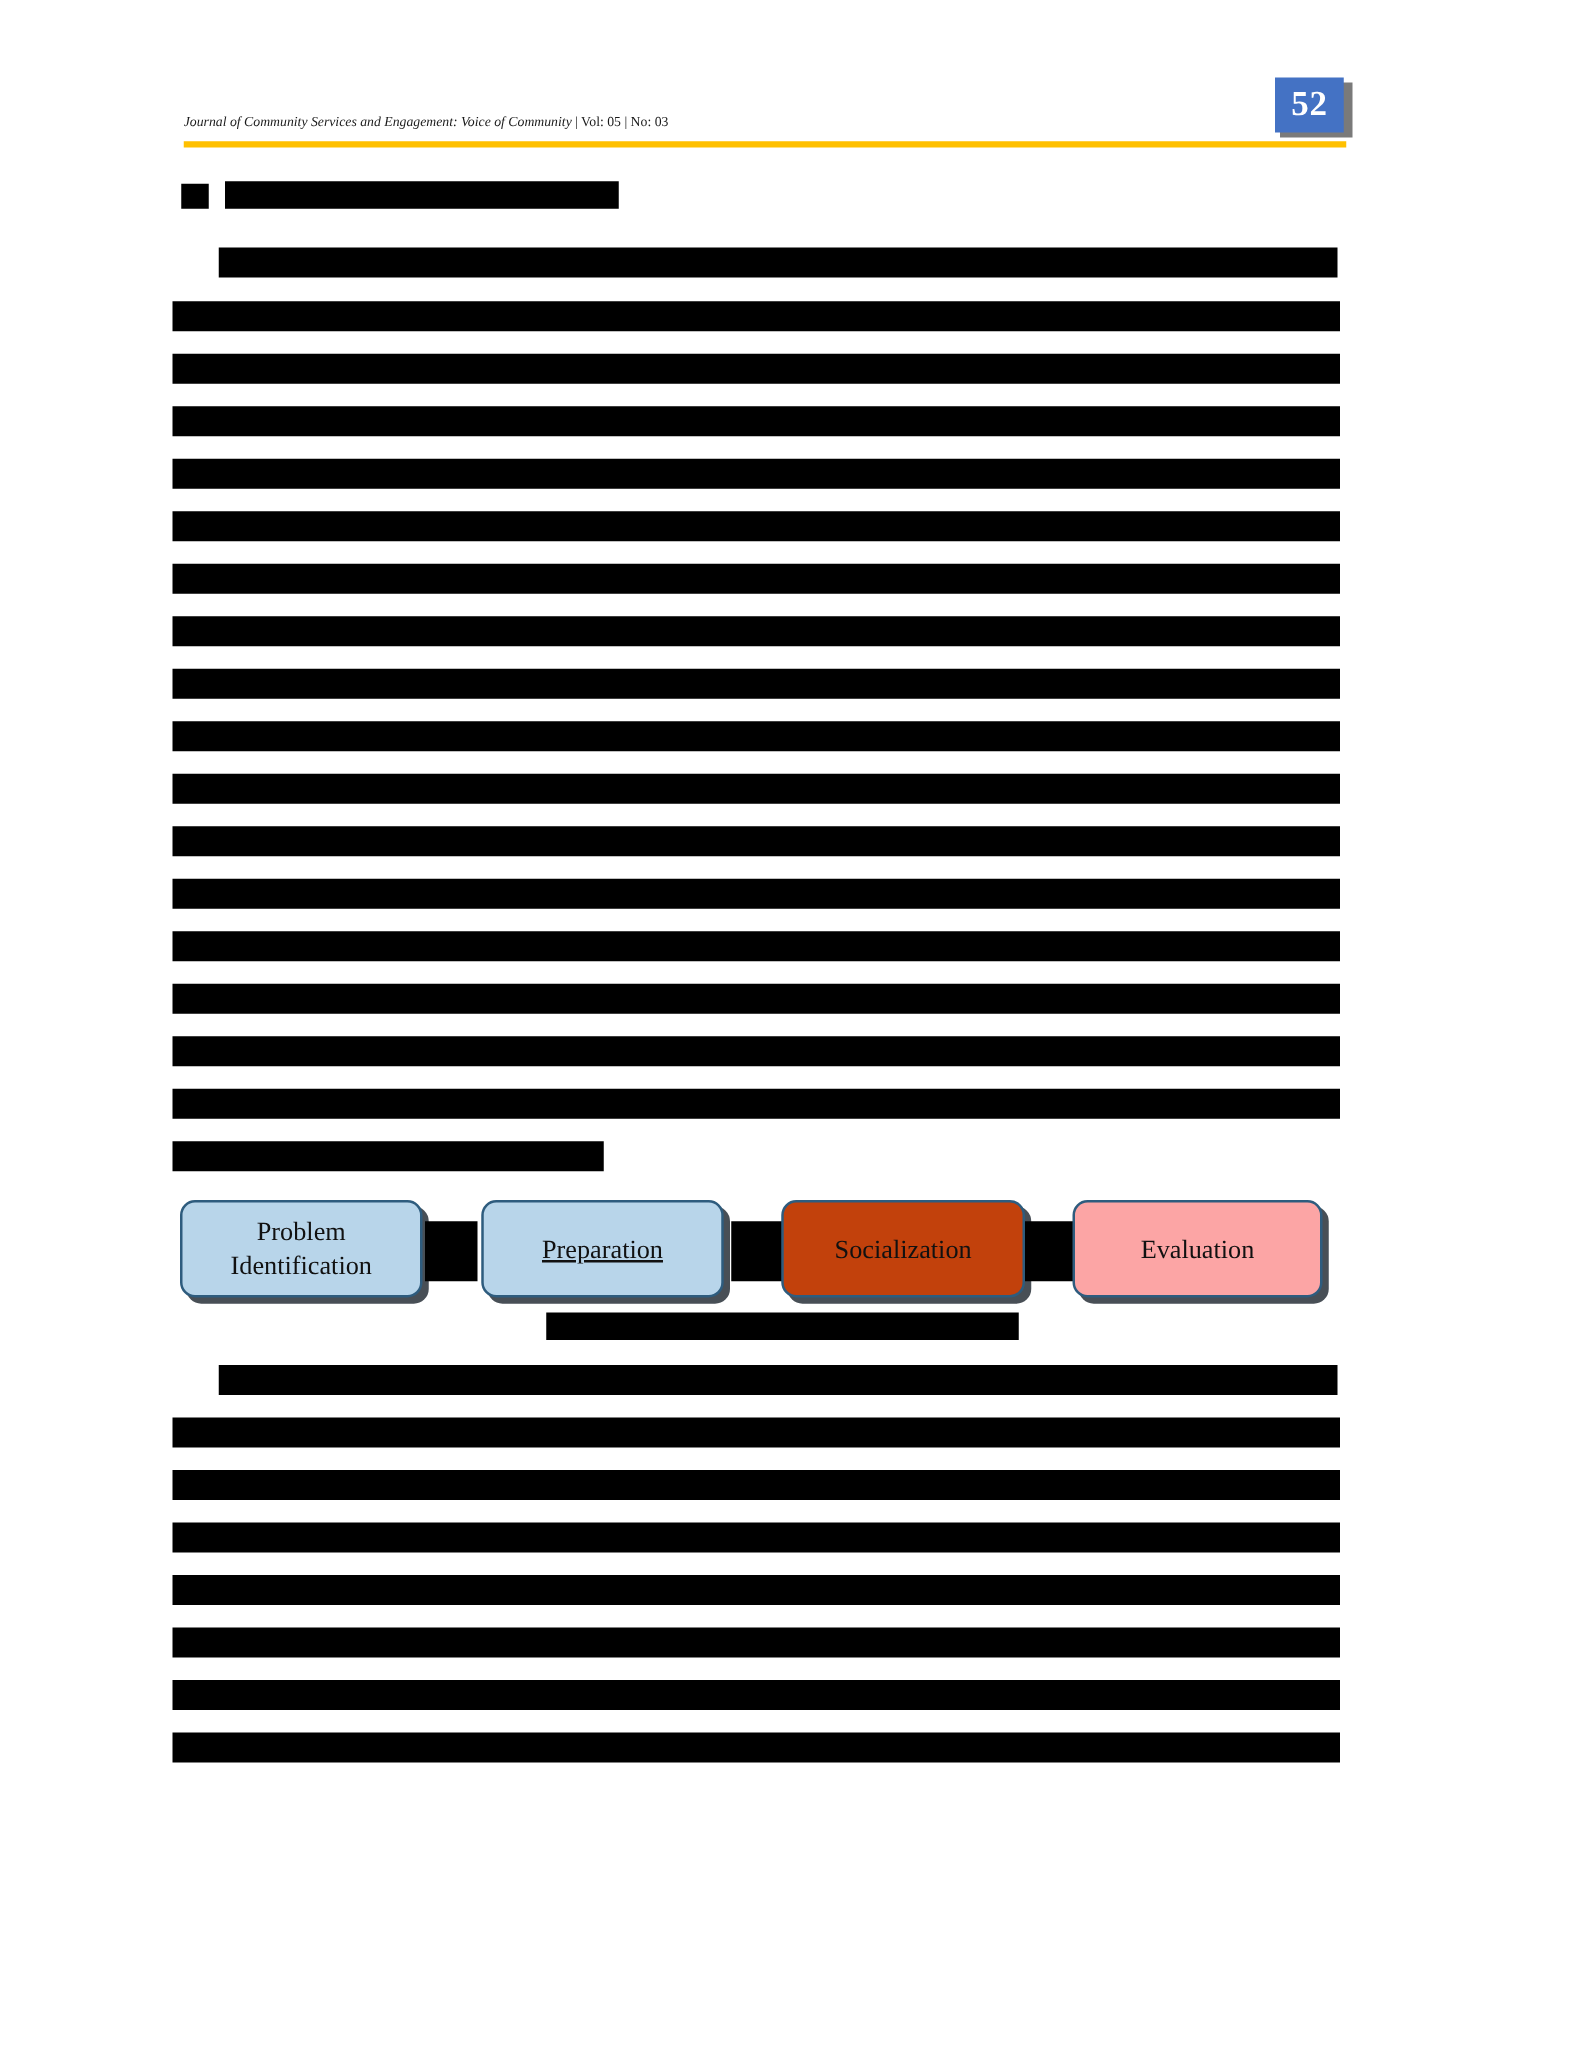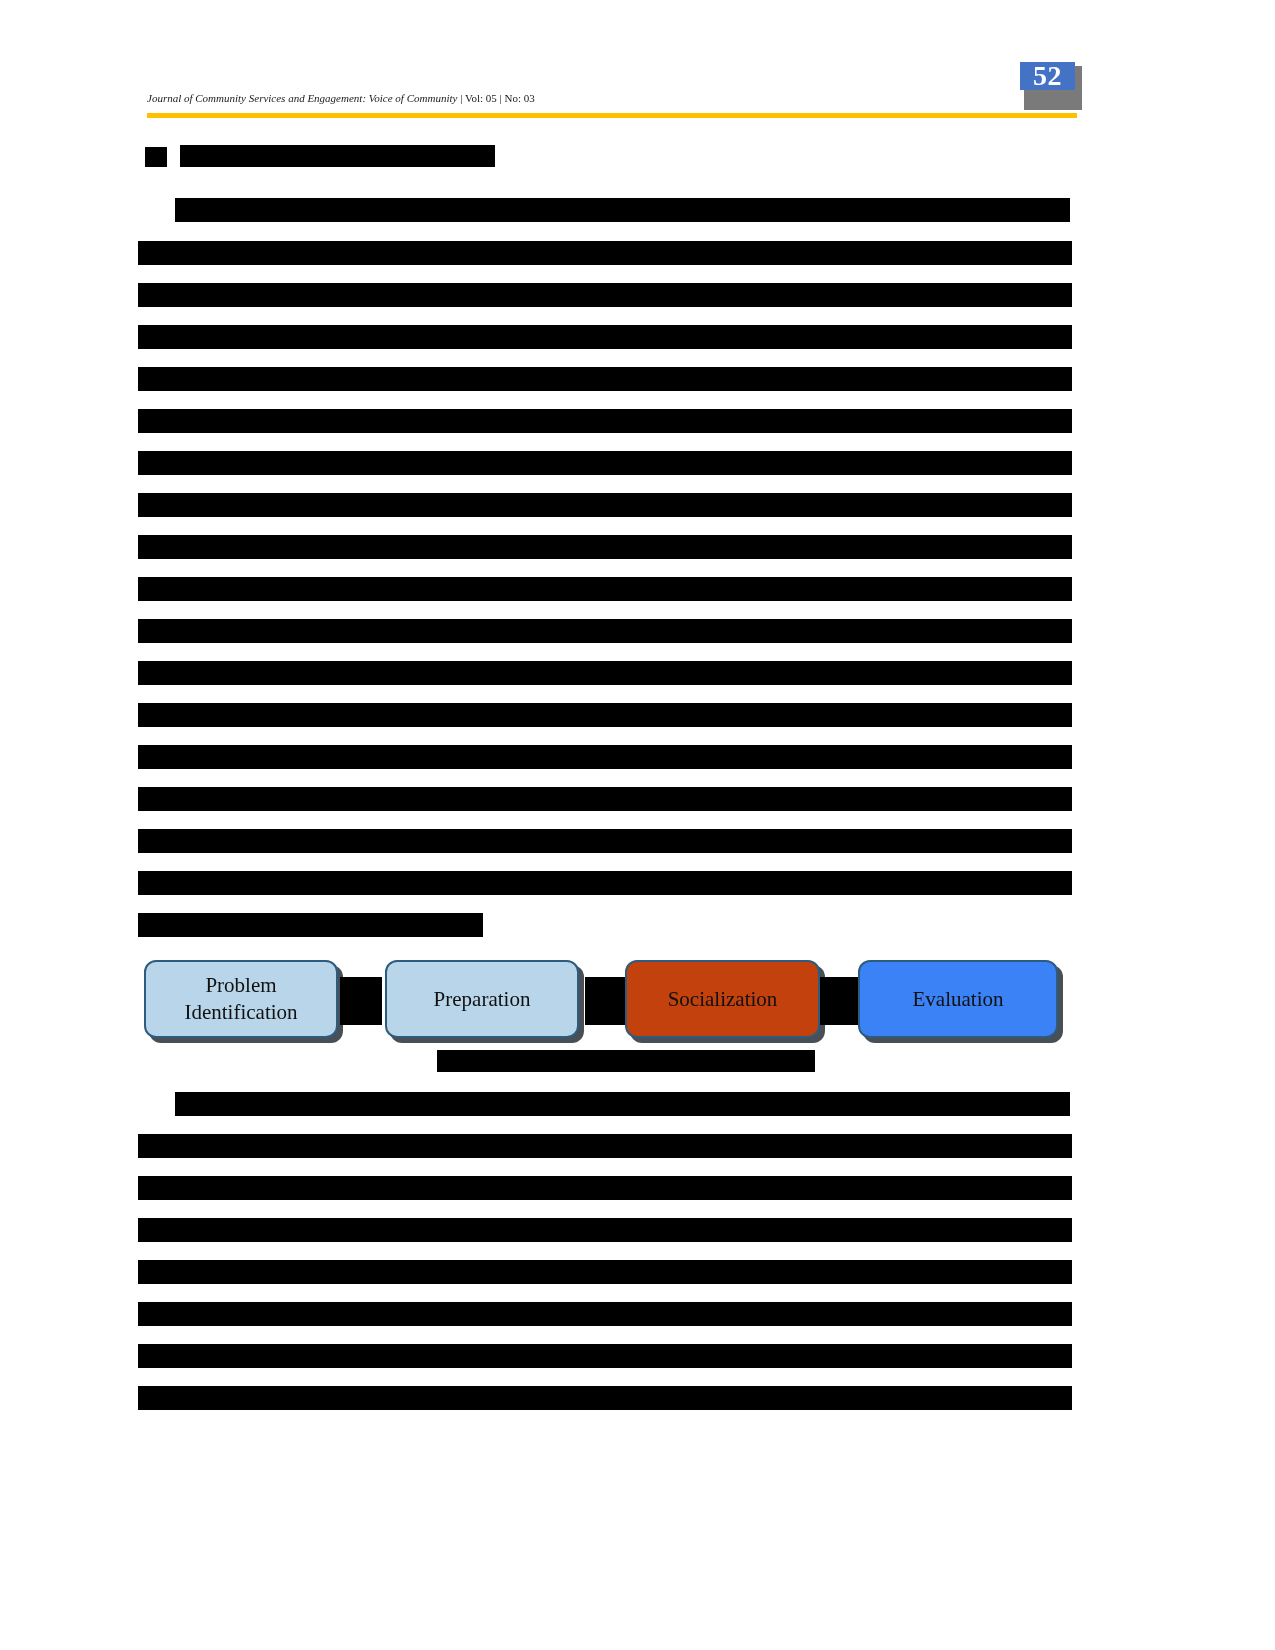--- a/index.html
+++ b/index.html
@@ -29,21 +29,21 @@
     top: 4px;
     width: 58px;
     height: 44px;
     background: #7a7a7a;
   }
   .page-badge {
     position: absolute;
     left: 0px;
     top: 0px;
     width: 55px;
-    height: 28px;
+    height: 44px;
     background: #4472c4;
     color: #ffffff;
     font-family: "Liberation Serif", serif;
     font-size: 28px;
     font-weight: bold;
     display: flex;
     align-items: center;
     justify-content: center;
     letter-spacing: 0.5px;
   }
@@ -103,21 +103,21 @@
     font-size: 21px;
     color: #111111;
     line-height: 1.28;
     padding: 0 6px;
     box-shadow: 5px 5px 0 rgba(40,48,56,0.85);
   }
   .flow-node-label {
     display: block;
   }
   .node-1 { left: 4px;   width: 194px; }
-  .node-2 { left: 245px; width: 194px; }
+  .node-2 { left: 245px; width: 194px; text-decoration: underline; }
   .node-3 { left: 485px; width: 195px; }
   .node-4 { left: 718px; width: 200px; }
 
   .flow-arrow {
     position: absolute;
     top: 22px;
     width: 42px;
     height: 48px;
     background: #000000;
   }
@@ -186,21 +186,21 @@
   </div>
 
   <div class="flow-arrow arrow-2"></div>
 
   <div class="flow-node node-3" style="background: #c2410c; border-color: rgb(46, 92, 126);">
     <span class="flow-node-label">Socialization</span>
   </div>
 
   <div class="flow-arrow arrow-3"></div>
 
-  <div class="flow-node node-4" style="background: #3b82f6; border-color: rgb(46, 92, 126);">
+  <div class="flow-node node-4" style="background: #fca5a5; border-color: rgb(46, 92, 126);">
     <span class="flow-node-label">Evaluation</span>
   </div>
 
 </div>
 
 <div class="fig-caption"></div>
 
 <div id="bottom-bars">
     <div class="redact" style="left: 175px; top: 1092px; width: 895px; height: 24px;"></div>
     <div class="redact" style="left: 138px; top: 1134px; width: 934px; height: 24px;"></div>

